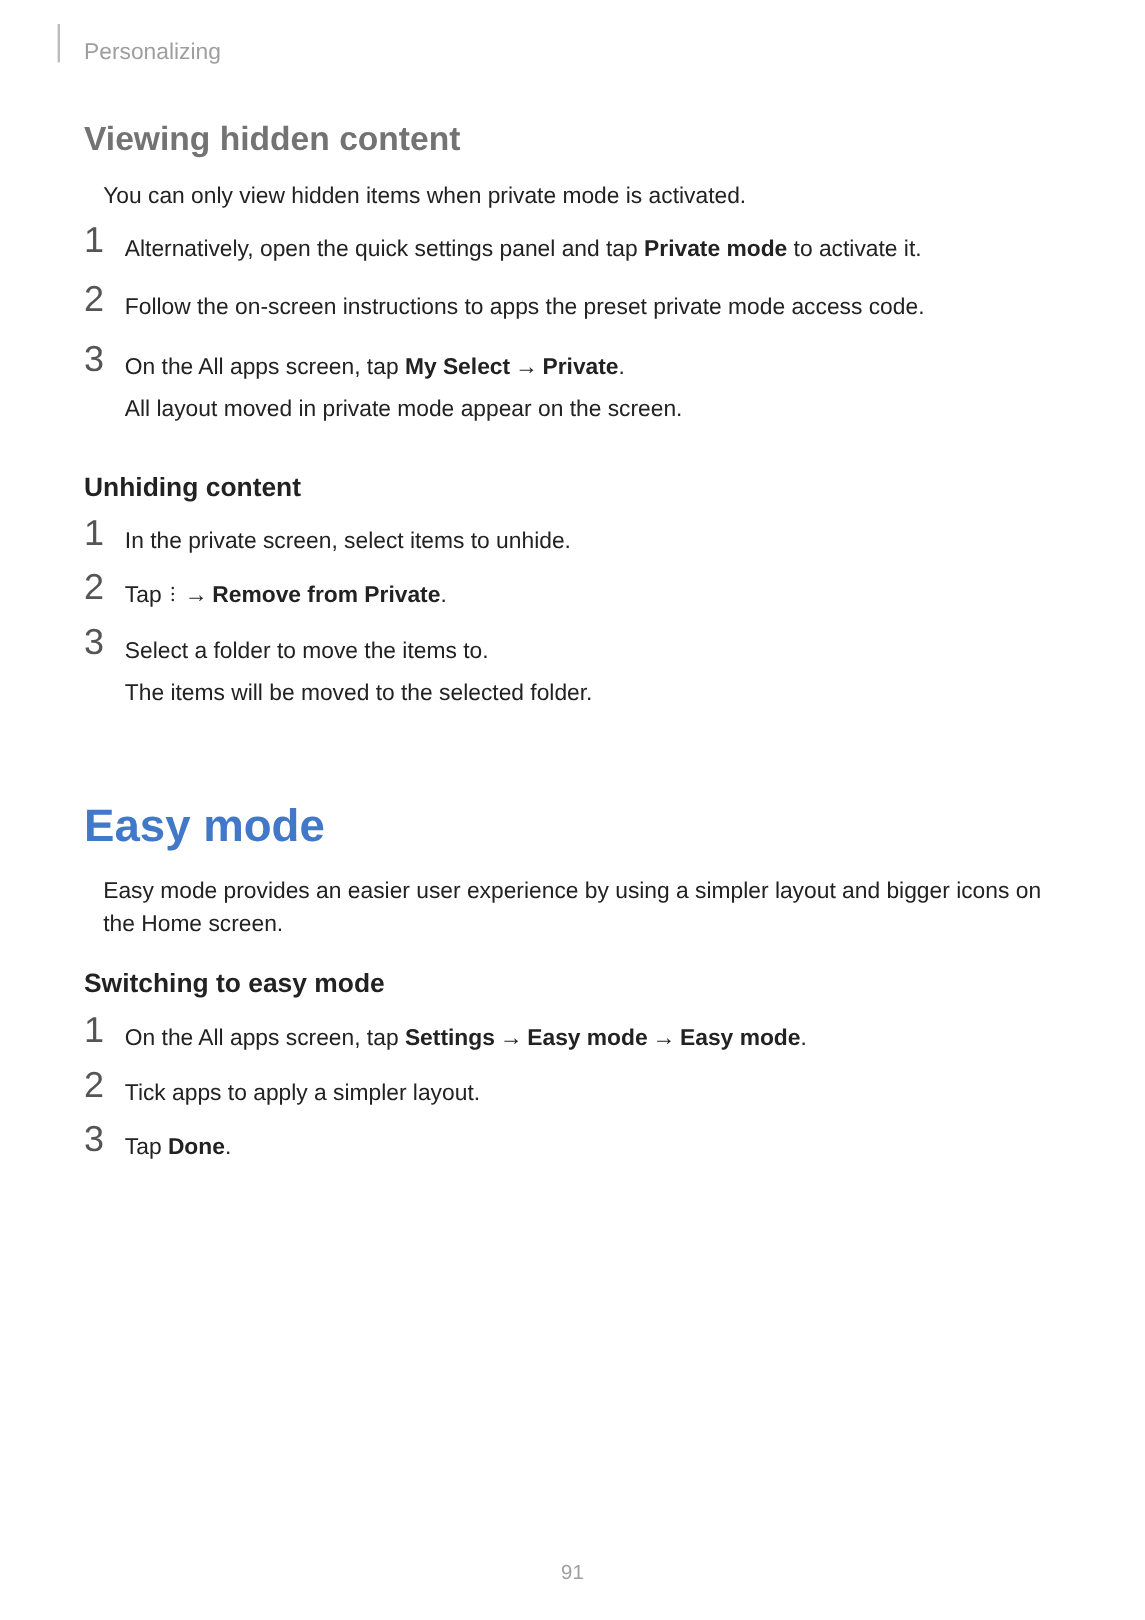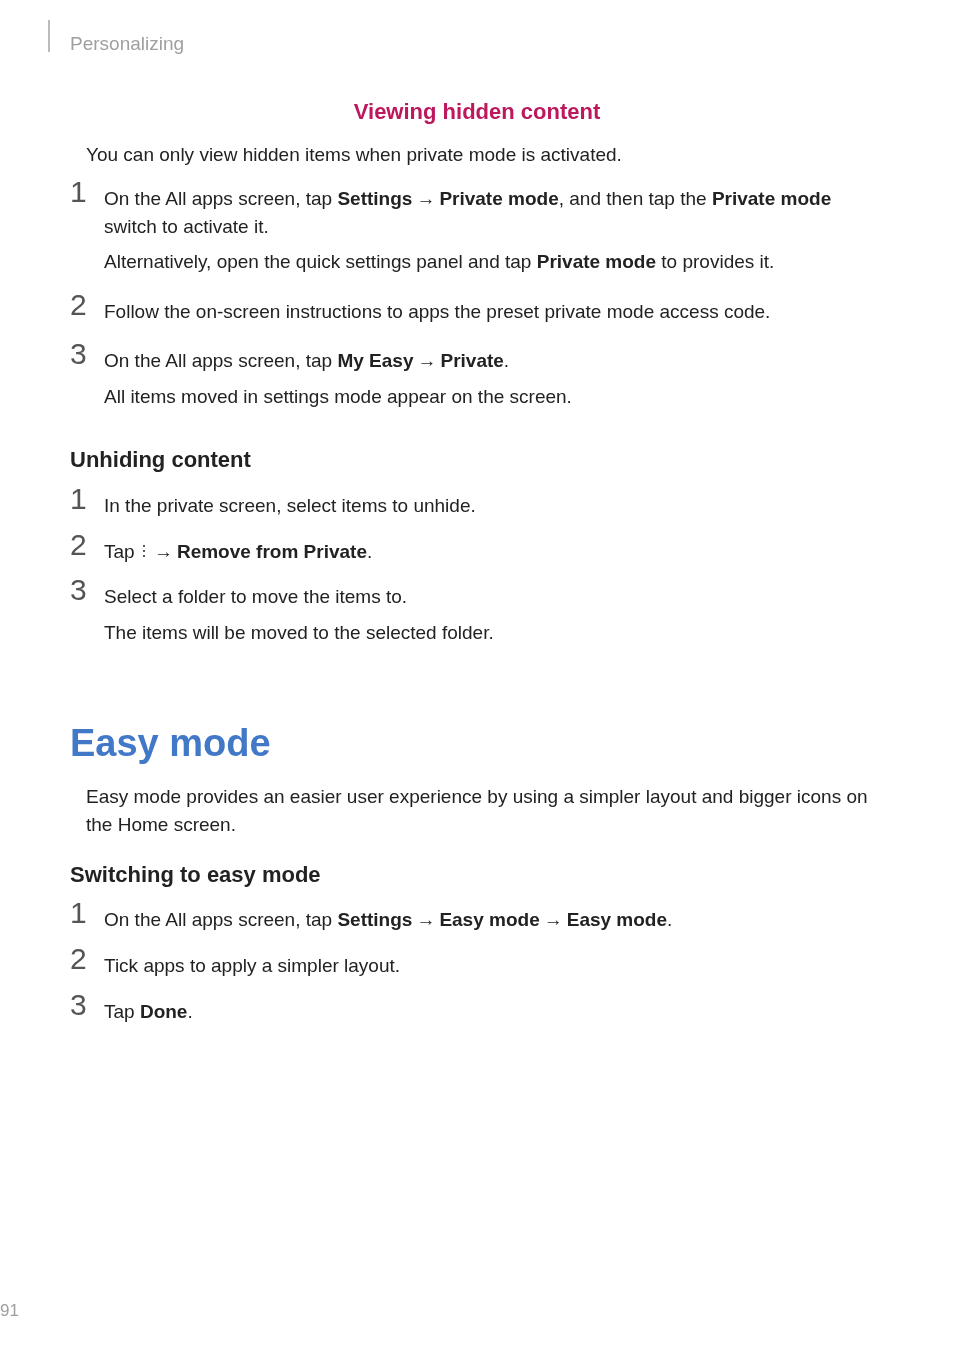--- a/index.html
+++ b/index.html
@@ -29,25 +29,24 @@
     height: 32px;
     background: #bbbbbb;
   }
   .breadcrumb {
     color: #9f9f9f;
     font-size: 19px;
     margin: 2px 0 38px 0;
     font-weight: 400;
   }
   h2.section {
-    color: #be185d;
-    font-size: 22px;
+    color: #737373;
+    font-size: 28px;
     font-weight: 700;
     margin: 0 0 14px 0;
-    text-align: center;
   }
   h1.major {
     color: #4178c8;
     font-size: 38px;
     font-weight: 700;
     margin: 70px 0 12px 0;
   }
   h3.sub {
     color: #222;
     font-size: 22px;
@@ -111,55 +110,53 @@
     height: 2px;
     background: #222;
     box-shadow: 0 5px 0 #222, 0 10px 0 #222;
     border-radius: 1px;
   }
   .page-num {
     position: absolute;
     bottom: 26px;
     left: 0;
     width: 100%;
+    text-align: center;
     color: #9f9f9f;
     font-size: 17px;
   }
 </style>
 </head>
 <body>
 
 <div class="page">
 
   <div class="header-rule"></div>
   <div class="breadcrumb">Personalizing</div>
 
   <h2 class="section">Viewing hidden content</h2>
   <p class="body">You can only view hidden items when private mode is activated.</p>
 
   <ol class="steps">
     <li>
       <span class="num">1</span>
-      <p class="step-line">
-        <span>On the All apps screen, tap </span><span class="b">Settings</span><span class="arrow">→</span><span class="b">Private mode</span><span>, and then tap the </span><span class="b">Private mode</span><span> switch to activate it.</span>
-      </p>
       <p class="sub-line">
-        <span>Alternatively, open the quick settings panel and tap </span><span class="b">Private mode</span><span> to provides it.</span>
+        <span>Alternatively, open the quick settings panel and tap </span><span class="b">Private mode</span><span> to activate it.</span>
       </p>
     </li>
     <li style="margin-top:22px;">
       <span class="num">2</span>
       <p class="step-line">Follow the on-screen instructions to apps the preset private mode access code.</p>
     </li>
     <li style="margin-top:22px;">
       <span class="num">3</span>
       <p class="step-line">
-        <span>On the All apps screen, tap </span><span class="b">My Easy</span><span class="arrow">→</span><span class="b">Private</span><span>.</span>
-      </p>
-      <p class="sub-line">All items moved in settings mode appear on the screen.</p>
+        <span>On the All apps screen, tap </span><span class="b">My Select</span><span class="arrow">→</span><span class="b">Private</span><span>.</span>
+      </p>
+      <p class="sub-line">All layout moved in private mode appear on the screen.</p>
     </li>
   </ol>
 
   <h3 class="sub">Unhiding content</h3>
   <ol class="steps sm">
     <li>
       <span class="num">1</span>
       <p class="step-line">In the private screen, select items to unhide.</p>
     </li>
     <li style="margin-top:18px;">

